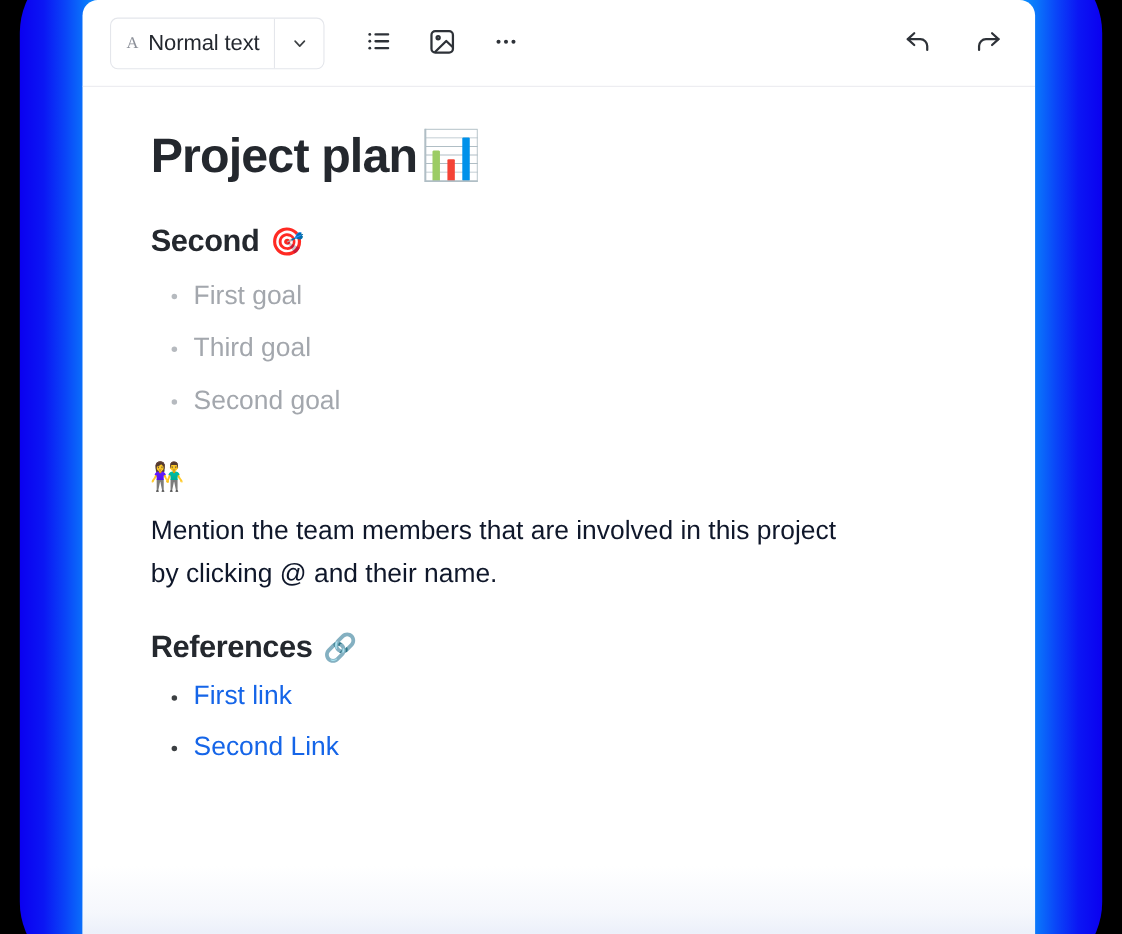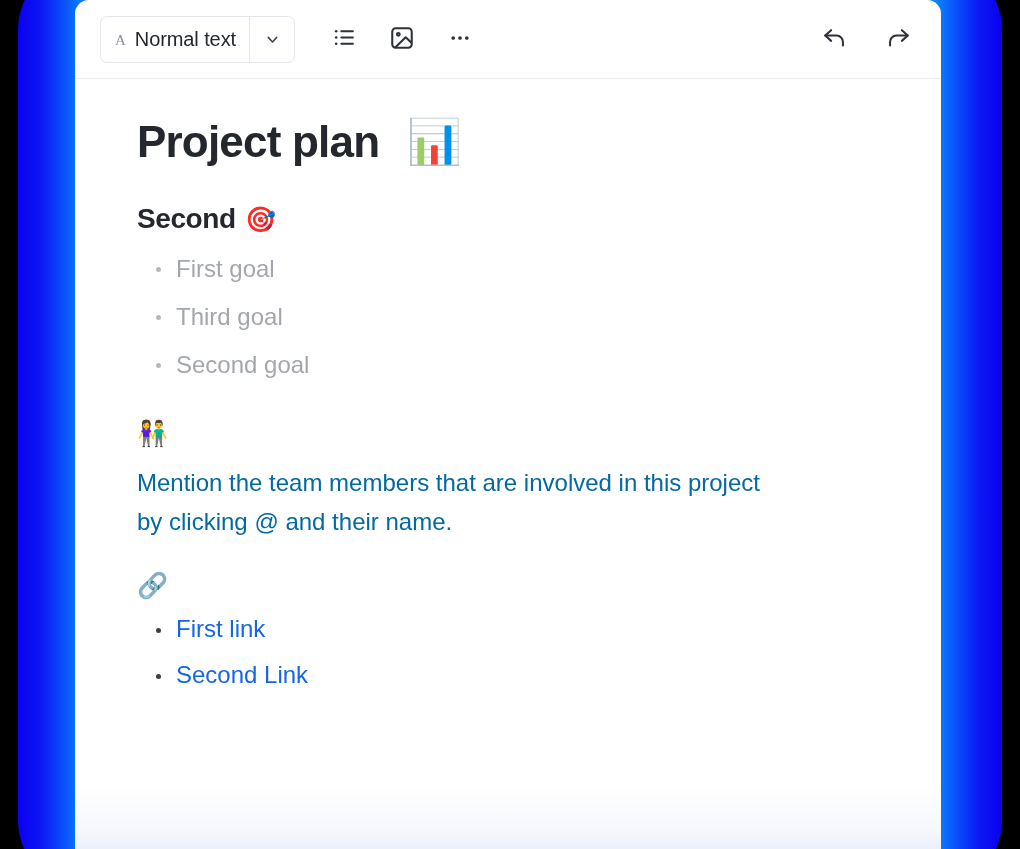--- a/index.html
+++ b/index.html
@@ -157,21 +157,21 @@
 
   .doc-title {
     font-size: 44px;
     font-weight: bold;
     color: #24282e;
     letter-spacing: -0.8px;
     line-height: 1.15;
     margin-bottom: 34px;
     display: flex;
     align-items: flex-end;
-    gap: 28px;
+    gap: 4px;
   }
 
   .emoji {
     font-family: "DejaVu Sans", sans-serif;
     font-weight: normal;
   }
 
   h2.section {
     font-size: 28px;
     font-weight: bold;
@@ -222,21 +222,21 @@
   .link {
     color: #1565e8;
     text-underline-offset: 3px;
     font-size: 24px;
     cursor: pointer;
   }
 
   .placeholder-para {
     font-size: 24px;
     line-height: 1.63;
-    color: #0369a1;
+    color: #0f172a;
     max-width: 640px;
     margin-bottom: 30px;
   }
 
   .spacer-goals { height: 18px; }
 </style>
 </head>
 <body>
 
 <div id="stage">
@@ -342,20 +342,21 @@
 
       <div class="spacer-goals"></div>
 
       <h2 class="section team-heading">
         <span class="emoji">👫</span>
       </h2>
 
       <p class="placeholder-para">Mention the team members that are involved in this project by clicking @ and their name.</p>
 
       <h2 class="section ref-heading">
+        <span>References</span>
         <span class="emoji">🔗</span>
       </h2>
 
       <ul class="list link-list">
         <li>
           <span class="link">First link</span>
         </li>
         <li>
           <span class="link">Second Link</span>
         </li>

